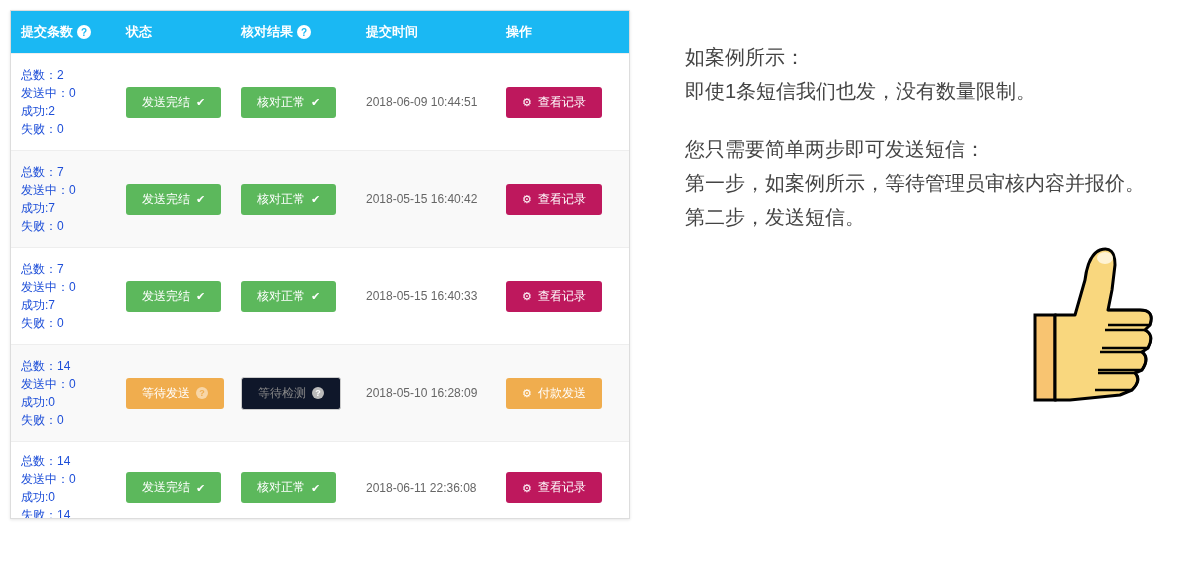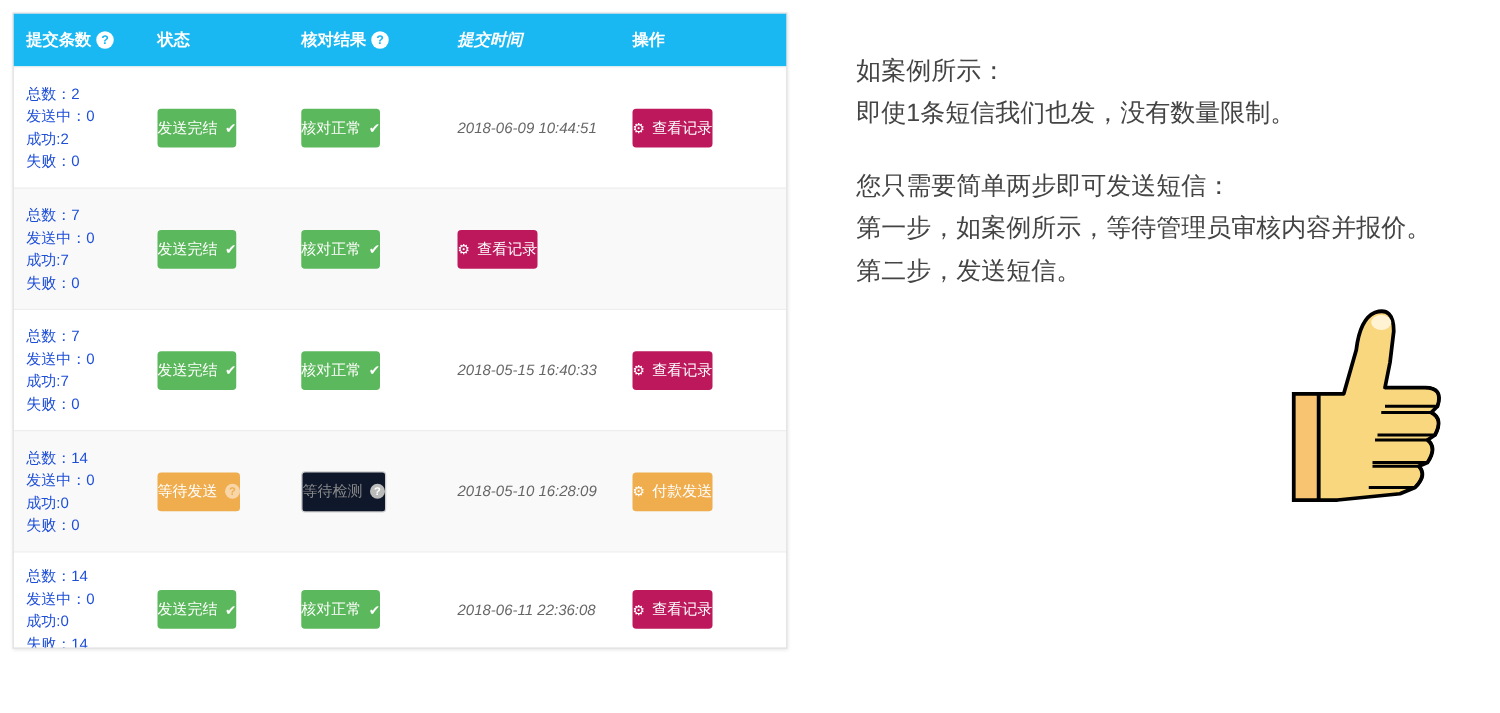--- a/index.html
+++ b/index.html
@@ -32,21 +32,21 @@
       padding: 0;
     }
     .th, .td {
       padding: 12px 10px;
       display: flex;
       align-items: center;
     }
     .col-count { width: 105px; }
     .col-status { width: 115px; }
     .col-verify { width: 125px; }
-    .col-time { width: 140px; font-style: italic; }
+    .col-time { width: 140px; }
     .col-action { width: 130px; }
     .help-icon {
       display: inline-flex;
       margin-left: 4px;
       width: 14px;
       height: 14px;
       border-radius: 50%;
       background: #fff;
       color: #1ab8f3;
       font-size: 10px;
@@ -71,21 +71,21 @@
       line-height: 1.5;
       color: #1d4ed8;
       flex-direction: column;
       align-items: flex-start;
       justify-content: center;
     }
     .count-block span { display: block; }
     .btn {
       display: inline-flex;
       align-items: center;
-      padding: 7px 0;
+      padding: 7px 16px;
       border-radius: 3px;
       font-size: 12px;
       color: #fff;
       border: none;
       cursor: pointer;
       gap: 6px;
       white-space: nowrap;
     }
     .btn-green { background: #5cb85c; }
     .btn-orange { background: #f0ad4e; }
@@ -193,20 +193,23 @@
             <span>总数：7</span>
             <span>发送中：0</span>
             <span>成功:7</span>
             <span>失败：0</span>
           </div>
           <div class="td col-status">
             <button class="btn btn-green">发送完结 <span class="icon-check"></span></button>
           </div>
           <div class="td col-verify">
             <button class="btn btn-green">核对正常 <span class="icon-check"></span></button>
+          </div>
+          <div class="td col-time">
+            <span class="time-text">2018-05-15 16:40:42</span>
           </div>
           <div class="td col-action">
             <button class="btn btn-blue"><span class="icon-gear"></span> 查看记录</button>
           </div>
         </div>
         <div class="table-row">
           <div class="td col-count count-block">
             <span>总数：7</span>
             <span>发送中：0</span>
             <span>成功:7</span>

